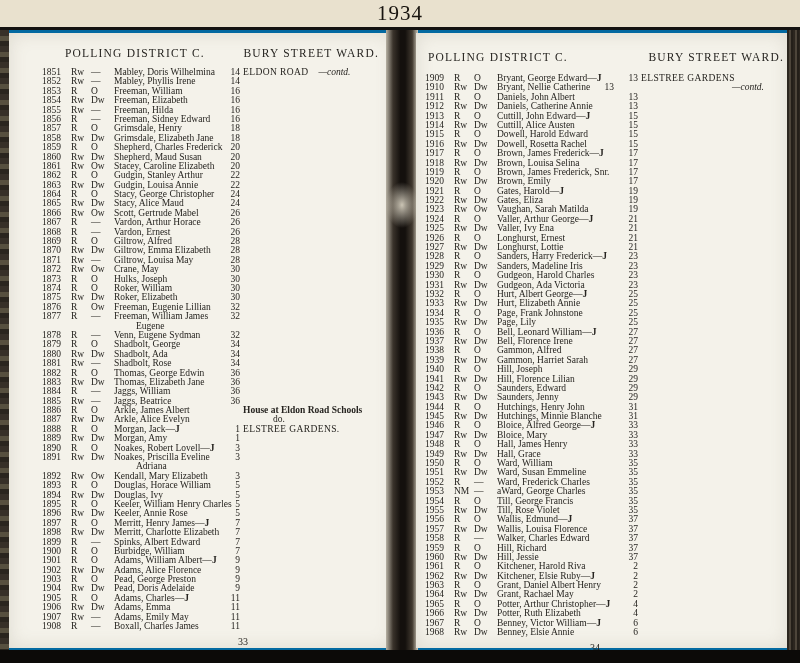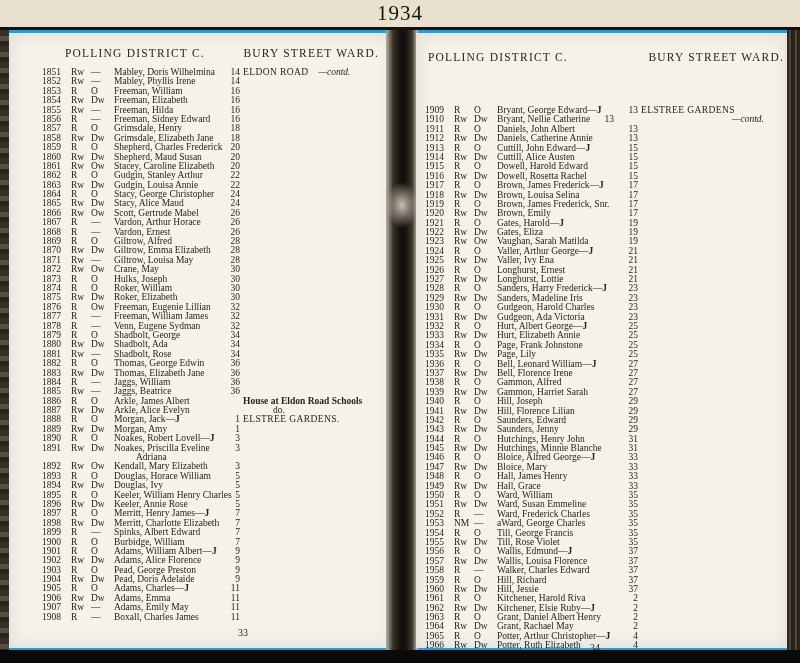--- a/index.html
+++ b/index.html
@@ -10,21 +10,21 @@
     color:#262420;
   }
   
   .banner{
     position:absolute;left:0;top:0;width:800px;height:27px;
     background:#e9e1ce;border-bottom:3px solid #141210;
     display:flex;align-items:center;justify-content:center;
   }
   .banner .year{font-size:21px;letter-spacing:1px;color:#17130f;}
   
-  .scan{position:absolute;left:0;top:30px;right:0;bottom:0;background:#0ea5e9;}
+  .scan{position:absolute;left:0;top:30px;right:0;bottom:0;background:#0369a1;}
   
   .page{
     position:absolute;top:3px;bottom:15px;background:#f4f2ea;
     box-shadow:inset 0 0 18px rgba(120,110,90,.18);
   }
   .page-left{left:9px;width:384px;}
   .page-right{left:416px;width:372px;}
   
   .gutter{
     position:absolute;left:386px;top:0;width:32px;bottom:0;
@@ -48,21 +48,21 @@
     display:flex;justify-content:space-between;
     font-size:11.5px;letter-spacing:1.2px;white-space:nowrap;
   }
   .page-left .page-head{margin:14px 14px 9px 56px;}
   .page-right .page-head{margin:18px 4px 11px 12px;}
   
   .rows{font-size:9.5px;line-height:9.4px;}
   .row{display:flex;white-space:nowrap;height:9.4px;align-items:baseline;}
   .c-n{text-align:right;flex:none;}
   .page-left .c-n{width:52px;}
-  .page-right .c-n{width:28px;margin-top:32px;}
+  .page-right .c-n{width:28px;}
   .c-a{flex:none;margin-left:10px;width:20px;}
   .c-b{flex:none;width:23px;}
   .c-nm{flex:1;min-width:0;overflow:visible;}
   .cont .c-nm{padding-left:22px;}
   .c-h{flex:none;width:18px;text-align:right;}
   .c-s{flex:none;width:150px;padding-left:3px;letter-spacing:.4px;}
   .page-right .c-s{width:147px;}
   .c-s i{letter-spacing:0;padding-left:10px;}
   .c-s.note{letter-spacing:0;padding-left:12px;font-weight:bold;}
   .c-s.note-center{letter-spacing:0;width:120px;text-align:left;}
@@ -295,20 +295,28 @@
           <span class="c-s"></span>
         </div>
         <div class="row">
           <span class="c-n">1877</span>
           <span class="c-a">R</span>
           <span class="c-b">—</span>
           <span class="c-nm">Freeman, William James</span>
           <span class="c-h">32</span>
           <span class="c-s"></span>
         </div>
+        <div class="row cont">
+          <span class="c-n"></span>
+          <span class="c-a"></span>
+          <span class="c-b"></span>
+          <span class="c-nm">Eugene</span>
+          <span class="c-h"></span>
+          <span class="c-s"></span>
+        </div>
         <div class="row">
           <span class="c-n">1878</span>
           <span class="c-a">R</span>
           <span class="c-b">—</span>
           <span class="c-nm">Venn, Eugene Sydman</span>
           <span class="c-h">32</span>
           <span class="c-s"></span>
         </div>
         <div class="row">
           <span class="c-n">1879</span>

